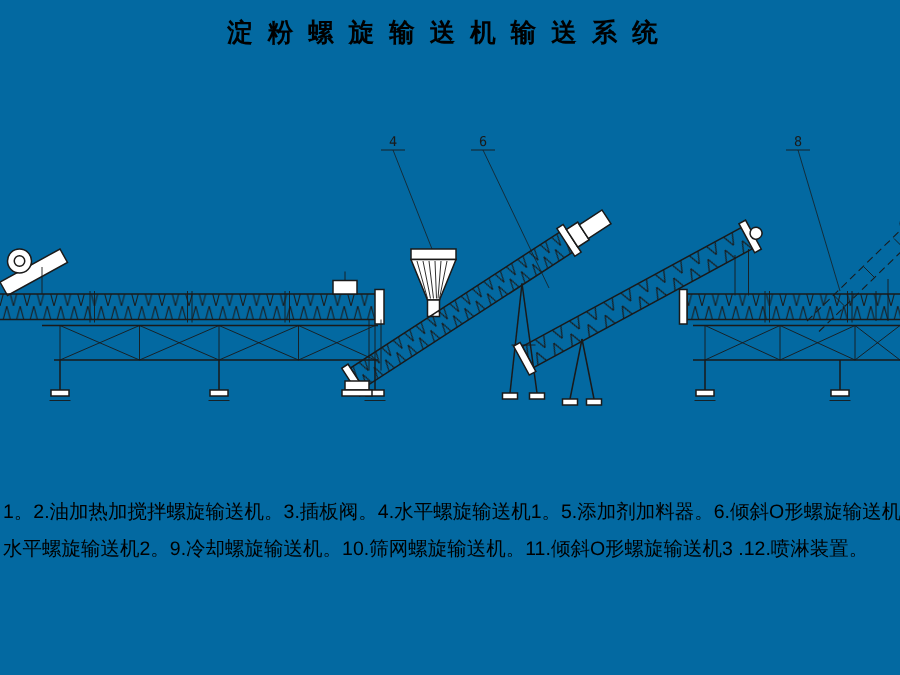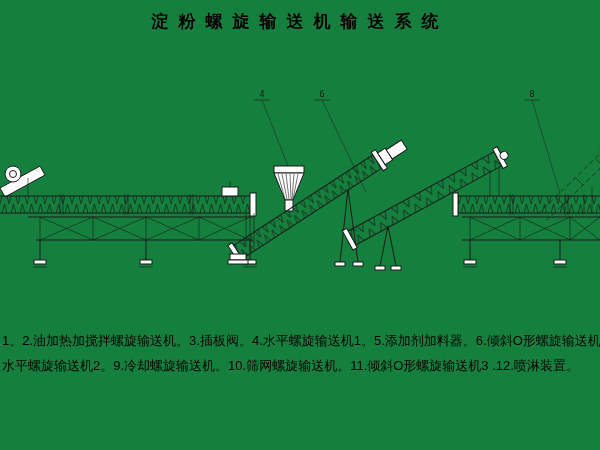--- a/index.html
+++ b/index.html
@@ -1,17 +1,17 @@
 <!DOCTYPE html>
 <html><head>
 <meta charset="utf-8">
 <style>
   html,body{margin:0;padding:0;background:#e8e8e8;}
   .page{
-    position:relative;width:600px;height:450px;background:#15803d;
+    position:relative;width:600px;height:450px;background:#0369a1;
     overflow:hidden;font-family:"Liberation Sans",sans-serif;color:#000;
   }
   .title{
     position:absolute;top:10px;left:0;right:0;text-align:center;
     font-size:17px;font-weight:700;letter-spacing:10px;white-space:nowrap;
   }
   .drawing{position:absolute;top:0;left:0;}
   .caption{
     position:absolute;top:328px;left:2px;width:600px;
     font-size:13px;line-height:25px;white-space:nowrap;

